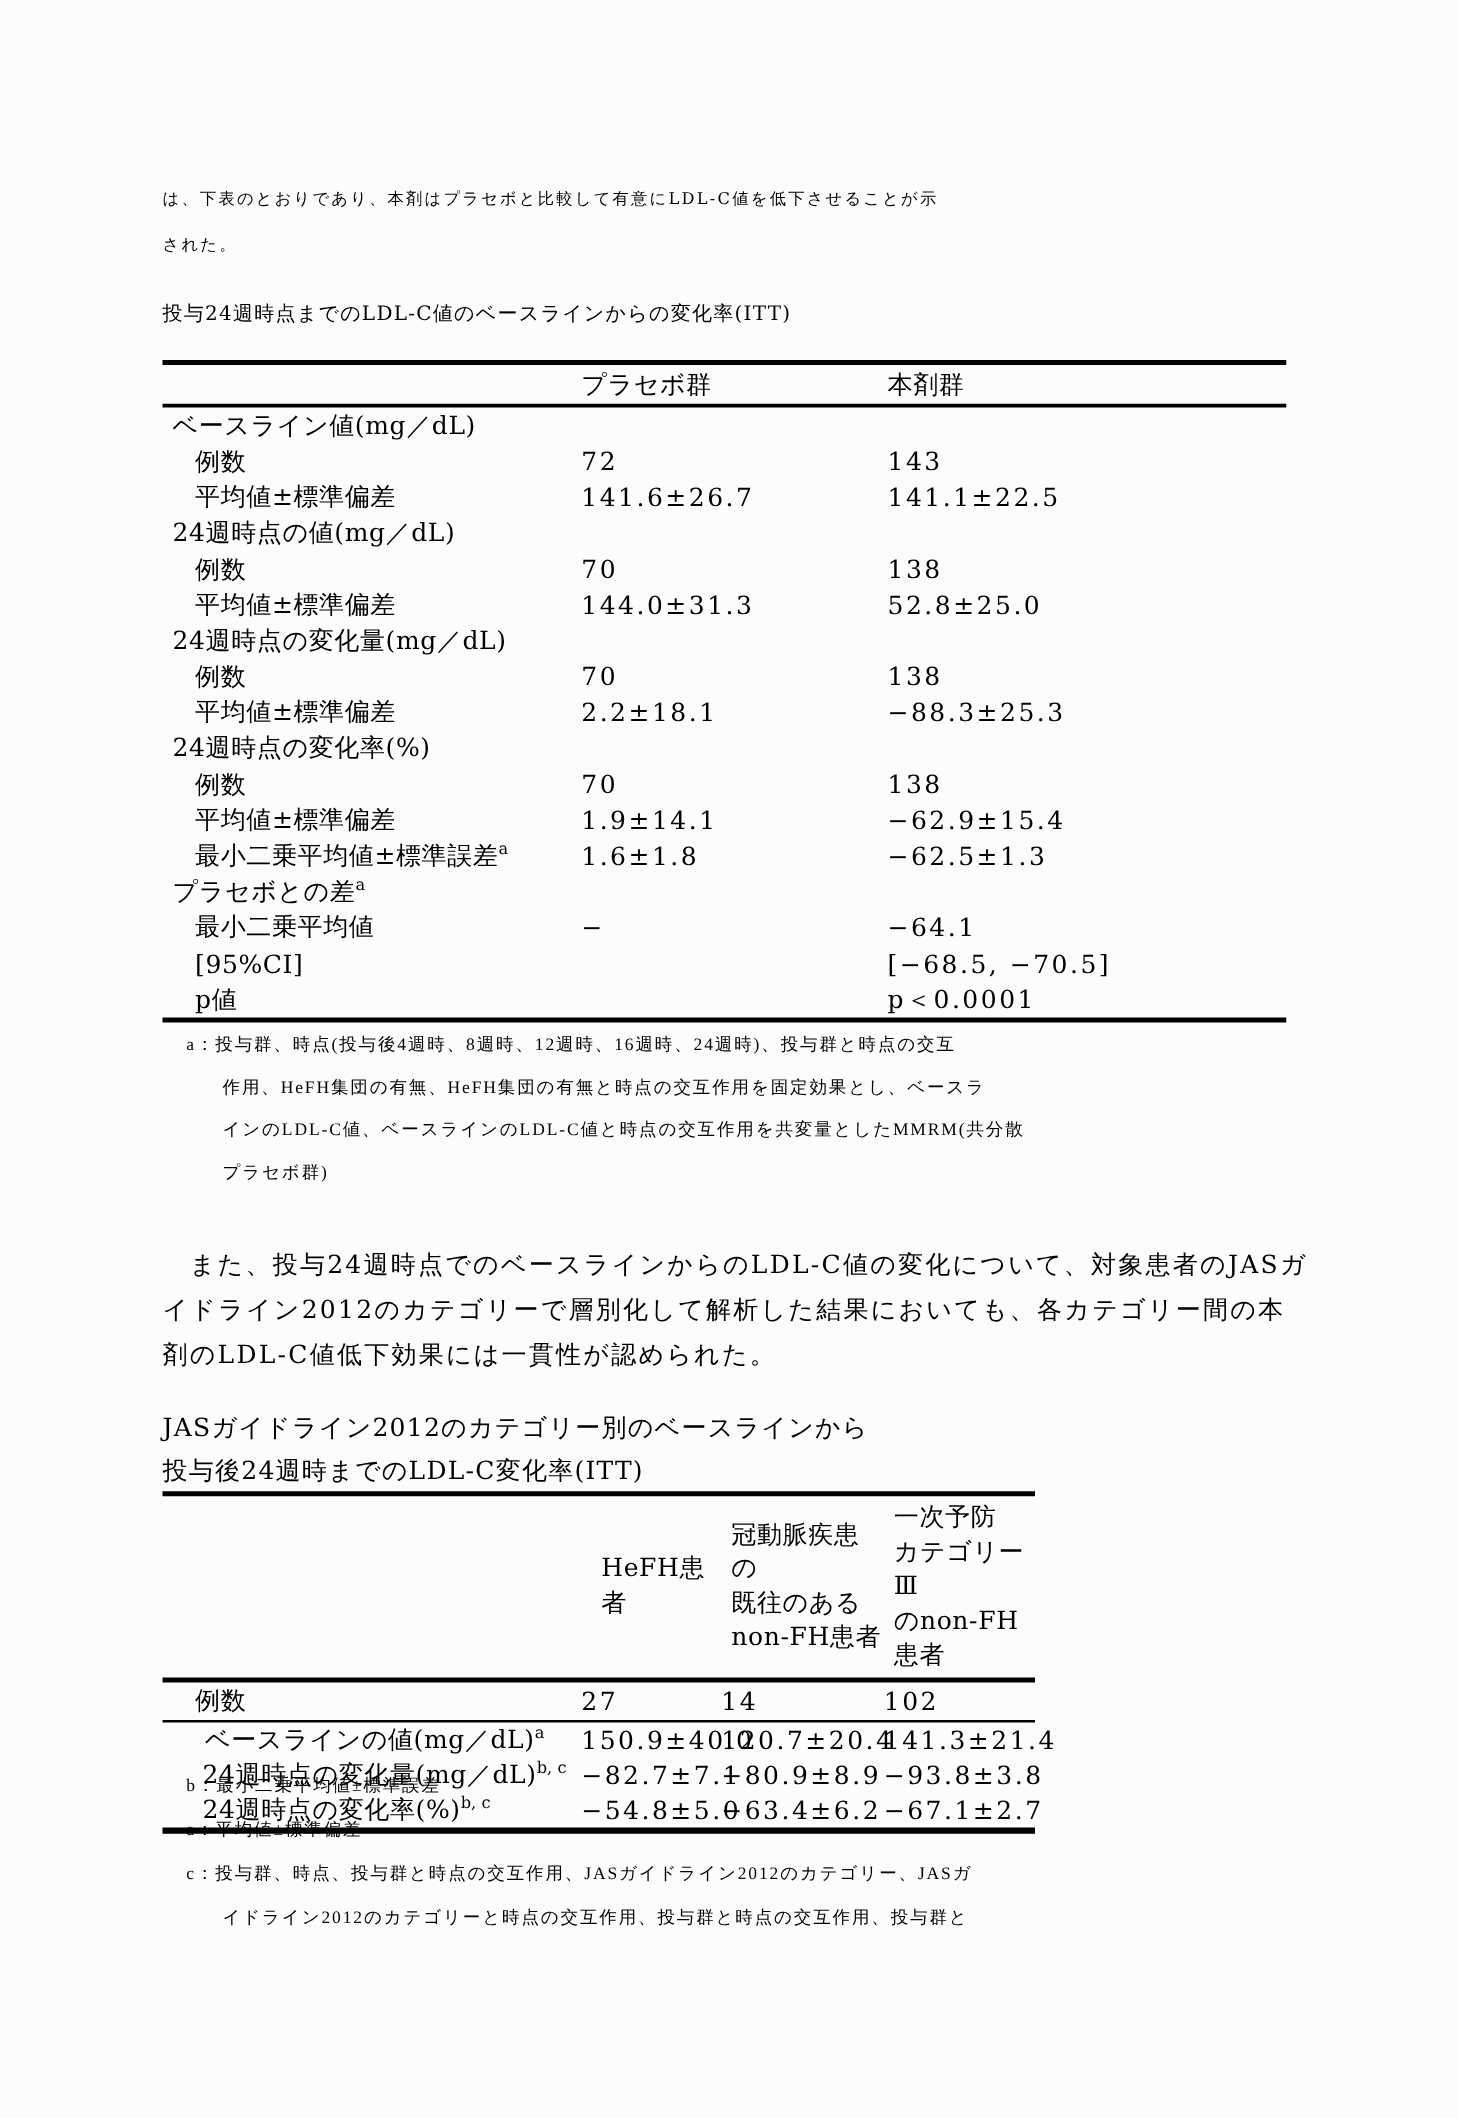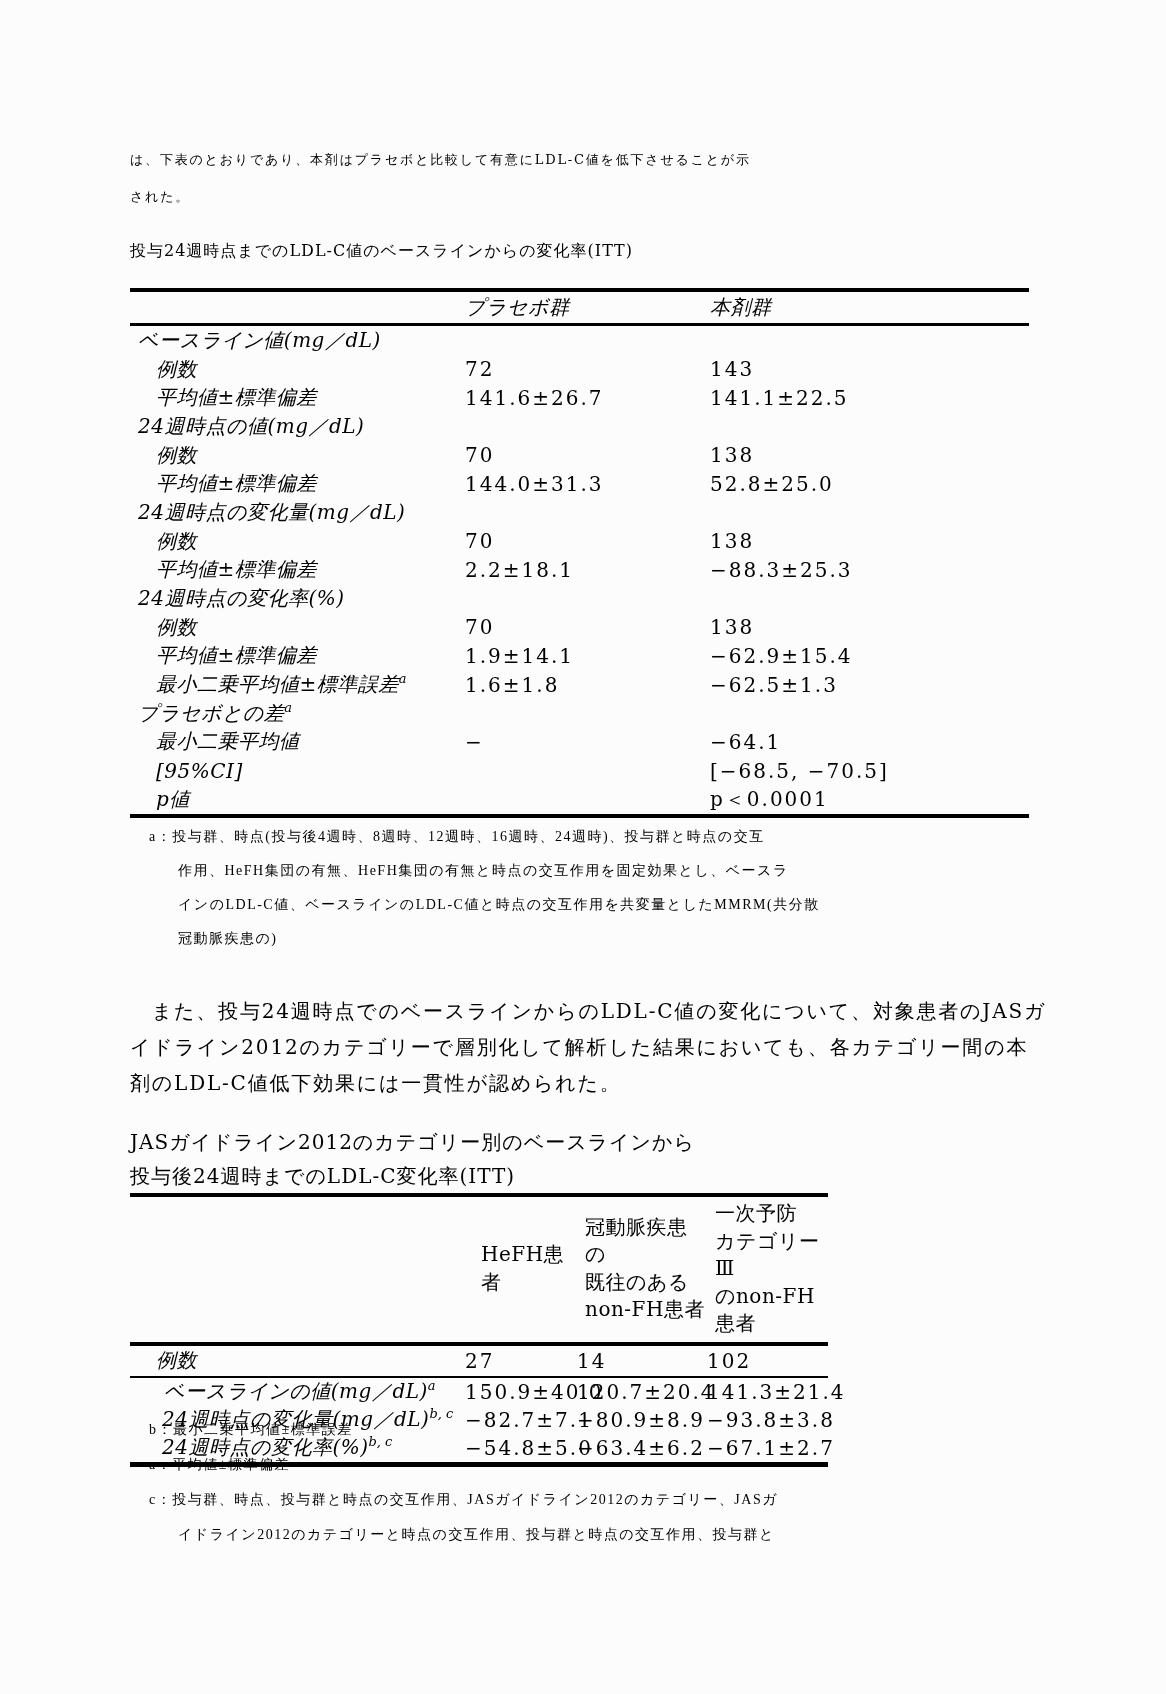--- a/index.html
+++ b/index.html
@@ -14,21 +14,21 @@
   #para2{left:130px;top:993px;width:930px;font-size:20px;line-height:36px;letter-spacing:1.8px;}
   .pline{white-space:pre;}
   
   #t1-title{left:130px;top:241px;width:830px;font-size:16px;letter-spacing:1px;}
   #t2-title{left:130px;top:1125px;width:830px;text-align:left;font-size:20px;line-height:34px;letter-spacing:1px;}
   
   #table1{left:130px;top:288px;width:899px;border-top:4px solid #000;border-bottom:4px solid #000;}
   .t1-head,.t1r{display:grid;grid-template-columns:335px 245px 319px;align-items:center;font-size:20px;}
   .t1-head{height:31px;border-bottom:3px solid #000;}
   .t1r{height:28.7px;}
-  .lbl{letter-spacing:0.5px;white-space:nowrap;font-style:italic;}
+  .lbl{letter-spacing:0.5px;white-space:nowrap;}
   .i0{padding-left:8px;}
   .i1{padding-left:26px;}
   .val{letter-spacing:2px;white-space:nowrap;}
   sup{font-size:13px;line-height:0;letter-spacing:0;}
   
   .fn{font-size:14px;letter-spacing:1.5px;font-family:Liberation Serif, serif;}
   #t1-fn{left:149px;top:820px;width:900px;line-height:34px;}
   #t2-fn{left:149px;top:1412px;width:900px;line-height:35px;}
   .fn-line{white-space:nowrap;}
   .fn-cont{padding-left:29px;}
@@ -142,21 +142,21 @@
     <div class="lbl i1"><span>p値</span><sup></sup></div>
     <div class="val"></div>
     <div class="val">p＜0.0001</div>
   </div>
 </div>
 
 <div id="t1-fn" class="abs fn">
   <div class="fn-line">a：投与群、時点(投与後4週時、8週時、12週時、16週時、24週時)、投与群と時点の交互</div>
   <div class="fn-line fn-cont">作用、HeFH集団の有無、HeFH集団の有無と時点の交互作用を固定効果とし、ベースラ</div>
   <div class="fn-line fn-cont">インのLDL-C値、ベースラインのLDL-C値と時点の交互作用を共変量としたMMRM(共分散</div>
-  <div class="fn-line fn-cont">冠動脈疾患の)</div>
+  <div class="fn-line fn-cont">プラセボ群)</div>
 </div>
 
 <div id="para2" class="abs">
   <div class="pline">　また、投与24週時点でのベースラインからのLDL-C値の変化について、対象患者のJASガ</div>
   <div class="pline">イドライン2012のカテゴリーで層別化して解析した結果においても、各カテゴリー間の本</div>
   <div class="pline">剤のLDL-C値低下効果には一貫性が認められた。</div>
 </div>
 
 <div id="t2-title" class="abs">
   <div>JASガイドライン2012のカテゴリー別のベースラインから</div>

